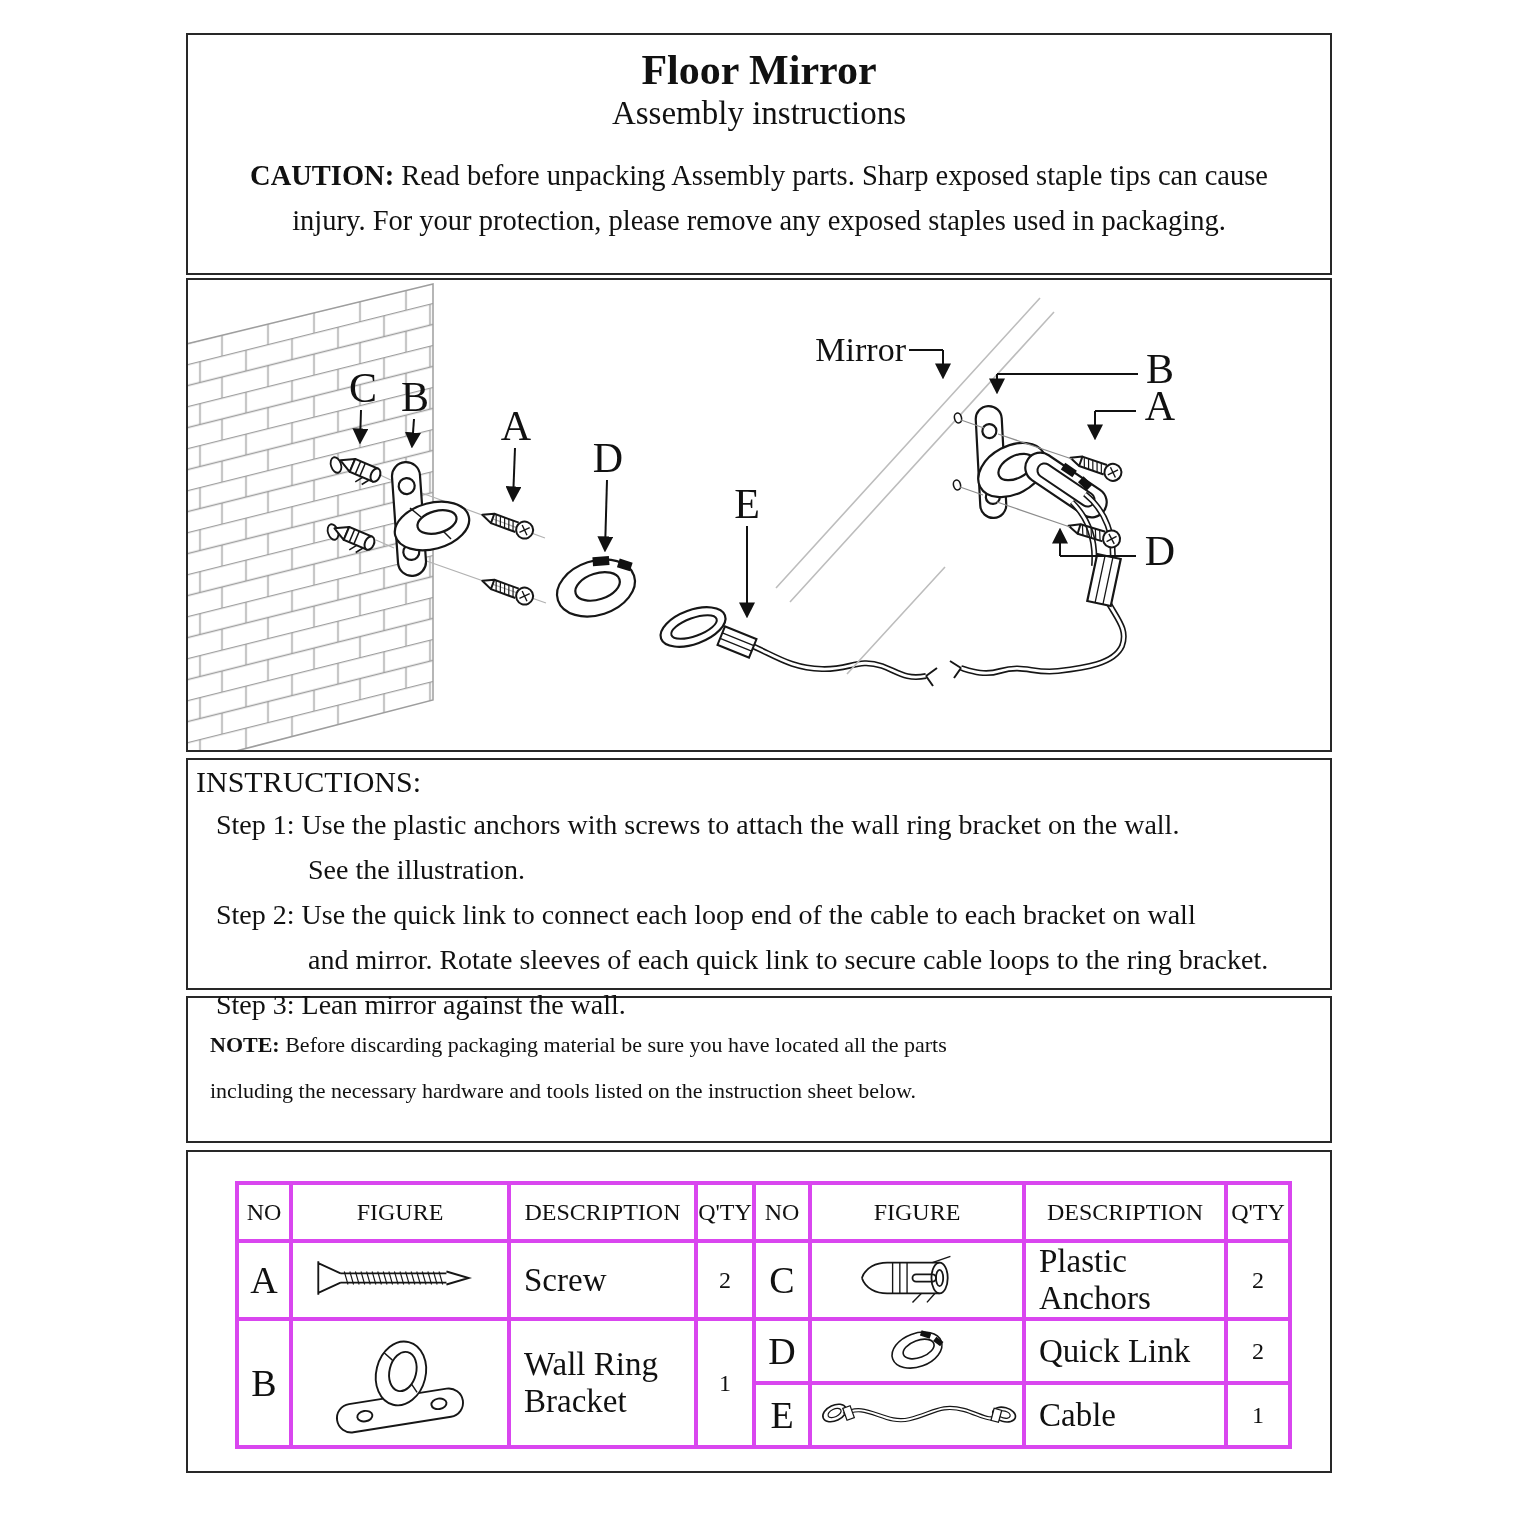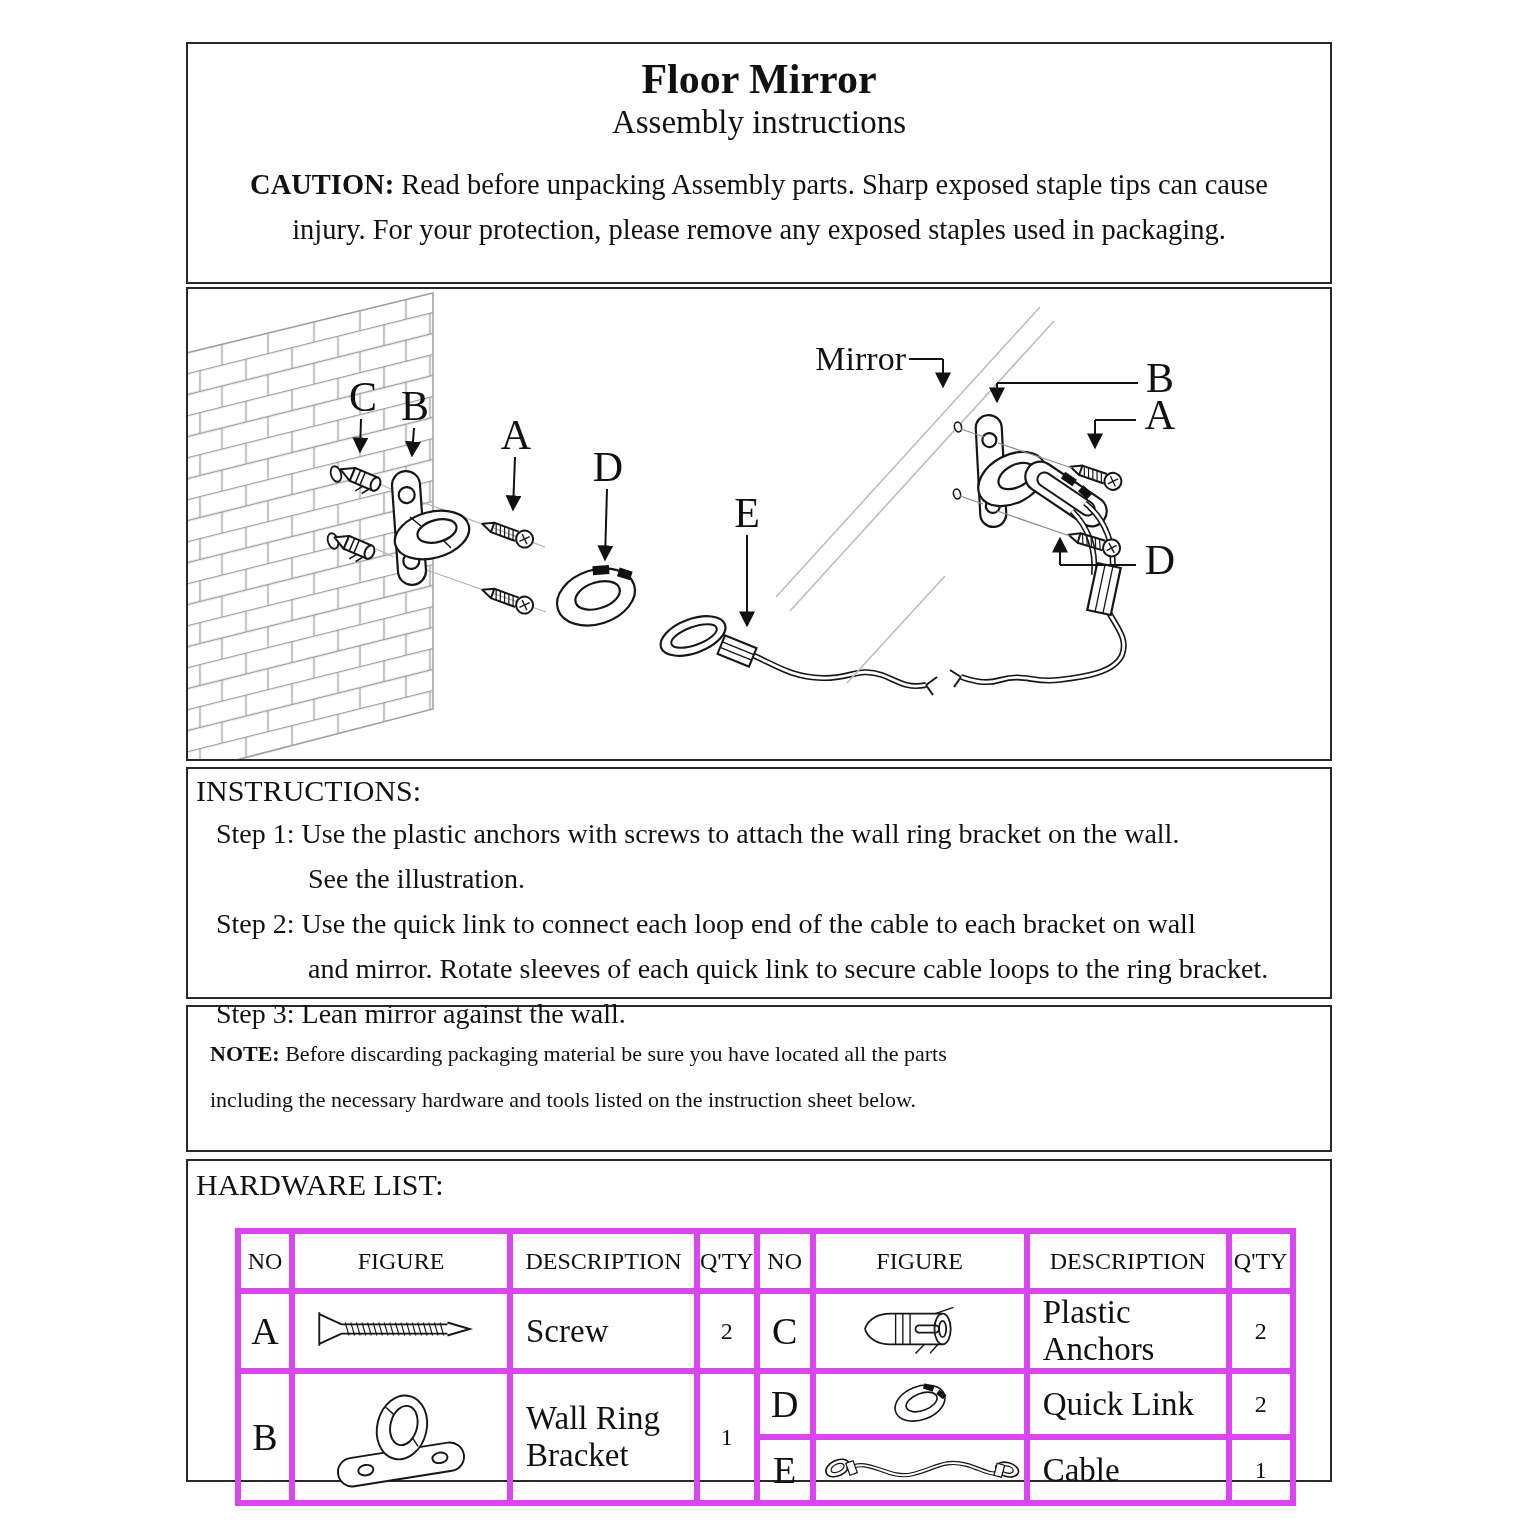--- a/index.html
+++ b/index.html
@@ -1,39 +1,39 @@
 <!DOCTYPE html>
 <html><head>
 <meta charset="utf-8">
 <style>
   html,body{margin:0;padding:0;}
   body{
     width:1536px;height:1536px;position:relative;background:#ffffff;
     font-family:"Liberation Serif","DejaVu Serif",serif;color:#111;
     overflow:hidden;
   }
-  .sheet{position:absolute;left:186px;top:42px;width:1146px;height:1472px;}
+  .sheet{position:absolute;left:186px;top:33px;width:1146px;height:1472px;}
   .sec{box-sizing:border-box;border:2px solid #282828;background:#fff;}
   .sec-header{height:242px;margin-bottom:3px;text-align:center;}
   .page-title{margin:12px 0 0;font-size:42px;font-weight:700;line-height:46px;}
   .page-subtitle{margin:0;font-size:33px;font-weight:400;line-height:40px;}
   .caution{margin:20px 28px 0;font-size:28.5px;line-height:45px;text-align:center;}
   .caution b{font-weight:700;}
   .sec-diagram{height:474px;margin-bottom:6px;overflow:hidden;}
   .sec-instructions{height:232px;margin-bottom:6px;padding:5px 0 0 8px;}
   .ins-heading{font-size:30px;margin:0 0 6px;font-weight:400;}
   .step-line{font-size:28px;line-height:39px;padding-left:20px;white-space:nowrap;margin-top:6px;}
   .step-cont{padding-left:112px;}
   .sec-note{height:147px;margin-bottom:7px;padding:24px 64px 0 22px;}
   .note-text{font-size:22px;line-height:46px;margin:0;}
   .note-text b{font-weight:700;}
   .sec-hardware{height:323px;padding-top:5px;}
   .hw-heading{font-size:30px;font-weight:400;margin:0 0 0 8px;line-height:38px;}
   table.hw{border-collapse:collapse;table-layout:fixed;margin:24px 0 0 47px;}
-  .hw th,.hw td{border:6px solid #d946ef;text-align:center;vertical-align:middle;padding:0;overflow:hidden;}
+  .hw th,.hw td{border:4px solid #d946ef;text-align:center;vertical-align:middle;padding:0;overflow:hidden;}
   .hw th{font-weight:400;font-size:24px;height:54px;}
   td.no{font-size:38px;}
   td.desc{text-align:left;padding-left:13px;font-size:33px;}
   td.qty{font-size:24px;}
   tr.r1{height:60px} tr.r2{height:60px} tr.r3{height:60px}
   svg text{font-family:"Liberation Serif","DejaVu Serif",serif;}
   .dlab{font-size:42px;fill:#111;}
   .mlab{font-size:34px;fill:#111;}
 </style>
 </head>
@@ -190,21 +190,20 @@
     <div class="step-line step-cont"><span>and mirror. Rotate sleeves of each quick link to secure cable loops to the ring bracket.</span></div>
     <div class="step-line"><span>Step 3:</span> <span>Lean mirror against the wall.</span></div>
   </section>
 
   <section class="sec sec-note">
     <p class="note-text"><b>NOTE:</b> <span>Before discarding packaging material be sure you have located all the parts</span><br>
     <span>including the necessary hardware and tools listed on the instruction sheet below.</span></p>
   </section>
 
   <section class="sec sec-hardware">
-    <p class="hw-heading">HARDWARE LIST:</p>
     <table class="hw">
       <colgroup>
         <col style="width:54px">
           <col style="width:218px">
           <col style="width:187px">
           <col style="width:58px">
         <col style="width:56px">
           <col style="width:214px">
           <col style="width:202px">
           <col style="width:64px">

